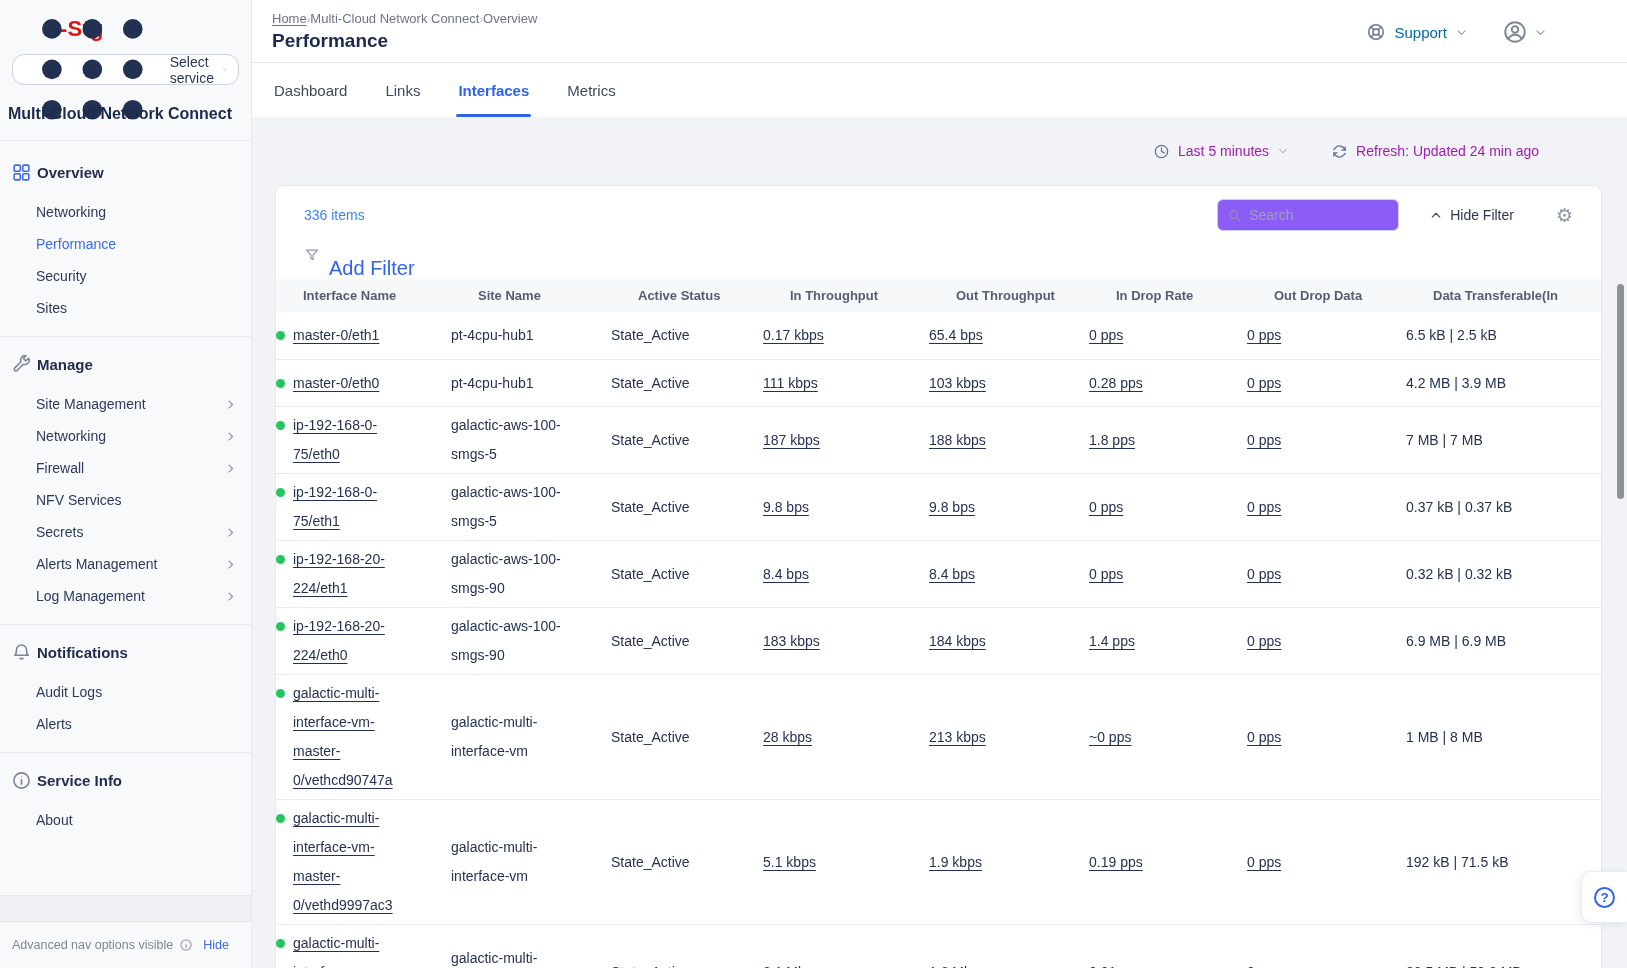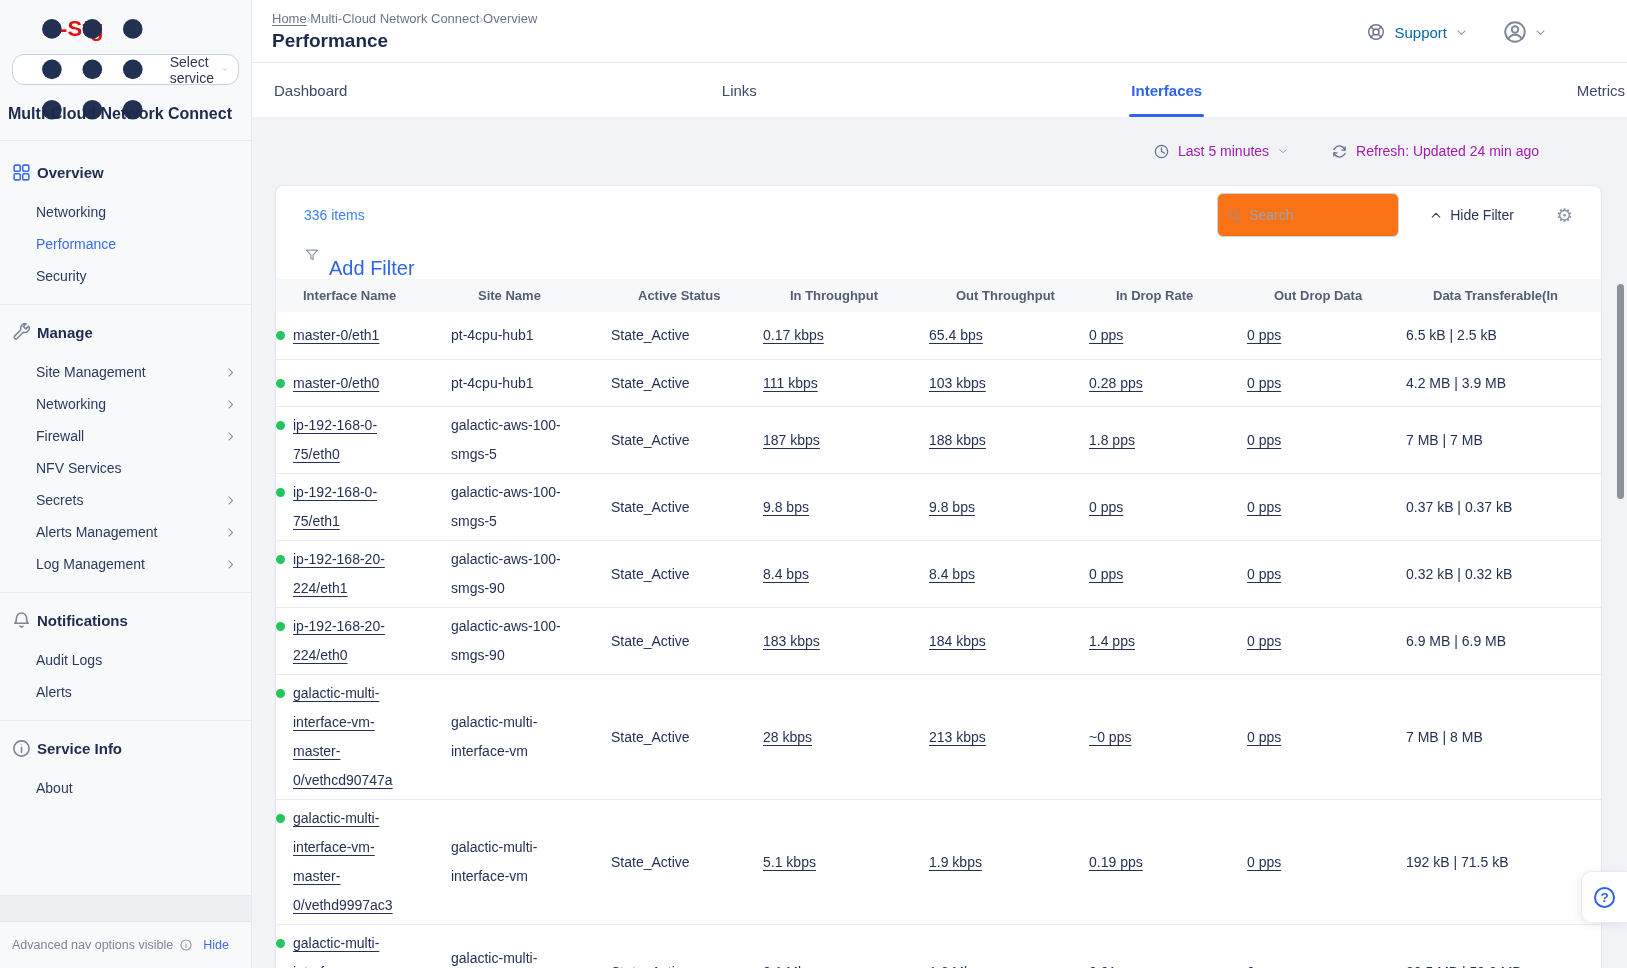--- a/index.html
+++ b/index.html
@@ -37,37 +37,37 @@
   .crumbs .crumb { cursor:pointer; }
   .page-title { font-size:19px; font-weight:600; color:#1d2a4d; margin-top:4px; }
   .top-right { margin-left:auto; display:flex; align-items:center; gap:34px; padding-top:8px; }
   .support { display:flex; align-items:center; gap:8px; cursor:pointer; }
   .support .ic { width:20px; height:20px; color:#6e798e; }
   .support .t { font-size:15px; color:#0369a1; }
   .chev-d { width:13px; height:13px; color:#8d96a8; }
   .account { display:flex; align-items:center; gap:6px; cursor:pointer; }
   .account .ava { width:26px; height:26px; color:#7d8798; }
 
-  .tabbar { height:54px; background:#fff; display:flex; align-items:stretch; gap:34px; padding-left:20px;justify-content:space-between; }
+  .tabbar { height:54px; background:#fff; display:flex; align-items:stretch; gap:34px; padding-left:20px; }
   .tab { display:flex; align-items:center; font-size:15px; color:#3e4963; cursor:pointer; position:relative; padding:0 2px; }
   .tab.active { color:#2f63e9; font-weight:600; }
   .tab.active::after { content:""; position:absolute; left:0; right:0; bottom:0; height:3px; background:#2f63e9; border-radius:2px; }
 
   .content { flex:1; background:#f2f3f6; position:relative; display:flex; flex-direction:column; min-height:0; }
   .ctrl-row { height:68px; display:flex; align-items:center; justify-content:flex-end; gap:42px; padding-right:88px; }
   .ctrl { display:flex; align-items:center; gap:8px; font-size:14px; color:#a21caf; cursor:pointer; }
   .ctrl .ic { width:17px; height:17px; color:#67718a; }
   .ctrl .chev { width:12px; height:12px; color:#8d96a8; }
 
   
   .card { margin-left:23px; width:1327px; background:#fff; border:1px solid #e3e6ed; border-bottom:none; border-radius:8px 8px 0 0; flex:1; overflow:hidden; display:flex; flex-direction:column; }
   .toolbar { height:52px; display:flex; align-items:center; padding:6px 28px 0 28px; }
   .items-count { font-size:14px; color:#3b82f6; }
   .toolbar .right { margin-left:auto; display:flex; align-items:center; }
-  .searchbox { width:182px; height:44px; border:1px solid #ccd3e0; border-radius:6px; display:flex; align-items:center; padding:0 8px 0 9px; gap:7px; background:#f97316; }
+  .searchbox { width:182px; height:32px; border:1px solid #ccd3e0; border-radius:6px; display:flex; align-items:center; padding:0 8px 0 9px; gap:7px; background:#8b5cf6; }
   .searchbox .ic { width:15px; height:15px; color:#8d96a8; flex:0 0 auto; }
   .searchbox input { border:none; outline:none; width:100%; font-size:14px; color:#223052; font-family:inherit; background:transparent; }
   .searchbox input::placeholder { color:#9aa2b5; }
   .hidefilter { display:flex; align-items:center; gap:7px; margin-left:30px; cursor:pointer; }
   .hidefilter .ic { width:14px; height:14px; color:#3e4963; }
   .hidefilter .t { font-size:14px; color:#2a3655; font-weight:500; }
   .gearbtn { margin-left:42px; font-size:19px; color:#8d96a8; cursor:pointer; line-height:1; }
   .addfilter { height:34px; display:flex; align-items:center; gap:9px; padding:0 28px; margin-bottom:7px; }
   .addfilter .ic { width:16px; height:16px; color:#8d96a8; }
   .addfilter .t { font-size:20px; color:#2f63e9; font-weight:500; cursor:pointer;margin-top:27px; }
@@ -135,20 +135,23 @@
       </div>
       <div class="nav-item">
         <span class="t">Networking</span>
       </div>
       <div class="nav-item active">
         <span class="t">Performance</span>
       </div>
       <div class="nav-item">
         <span class="t">Security</span>
       </div>
+      <div class="nav-item">
+        <span class="t">Sites</span>
+      </div>
       <div class="sec-sep"></div>
       <div class="sec-head">
         <span class="ic">
           <svg viewBox="0 0 24 24" width="100%" height="100%" fill="none" stroke="currentColor" stroke-width="1.8" stroke-linecap="round" stroke-linejoin="round">
             <path d="M21 6.8a5.2 5.2 0 0 1-6.9 4.9l-7.2 7.2a2 2 0 0 1-2.8-2.8l7.2-7.2A5.2 5.2 0 0 1 17.2 2l-3.1 3.1 2.8 2.8L20 4.8c.6.9 1 1.8 1 2z"></path>
           </svg>
         </span>
         <span>Manage</span>
       </div>
       <div class="nav-item">
@@ -456,21 +459,21 @@
             <div class="cell name-cell">
               <span class="dot"></span>
               <span class="nm u">galactic-multi-interface-vm-master-0/vethcd90747a</span>
             </div>
             <div class="cell"><span class="site-cell">galactic-multi-interface-vm</span></div>
             <div class="cell nw">State_Active</div>
             <div class="cell nw"><span class="u">28 kbps</span></div>
             <div class="cell nw"><span class="u">213 kbps</span></div>
             <div class="cell nw"><span class="u">~0 pps</span></div>
             <div class="cell nw"><span class="u">0 pps</span></div>
-            <div class="cell nw">7 MB | 8 MB</div>
+            <div class="cell nw">1 MB | 8 MB</div>
           </div>
           <div class="tgrid row">
             <div class="cell name-cell">
               <span class="dot"></span>
               <span class="nm u">galactic-multi-interface-vm-master-0/vethd9997ac3</span>
             </div>
             <div class="cell"><span class="site-cell">galactic-multi-interface-vm</span></div>
             <div class="cell nw">State_Active</div>
             <div class="cell nw"><span class="u">5.1 kbps</span></div>
             <div class="cell nw"><span class="u">1.9 kbps</span></div>

